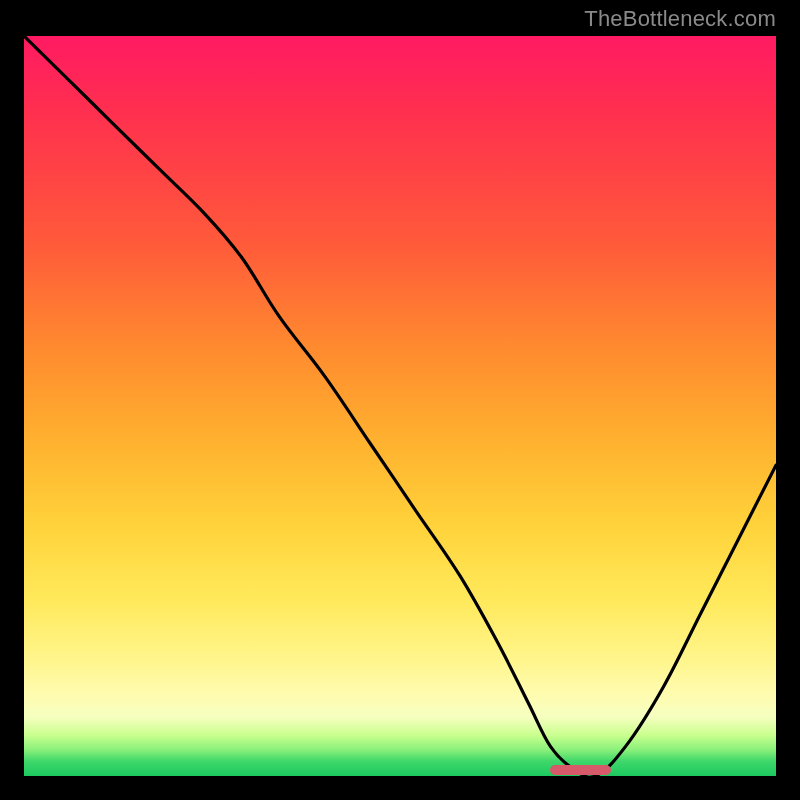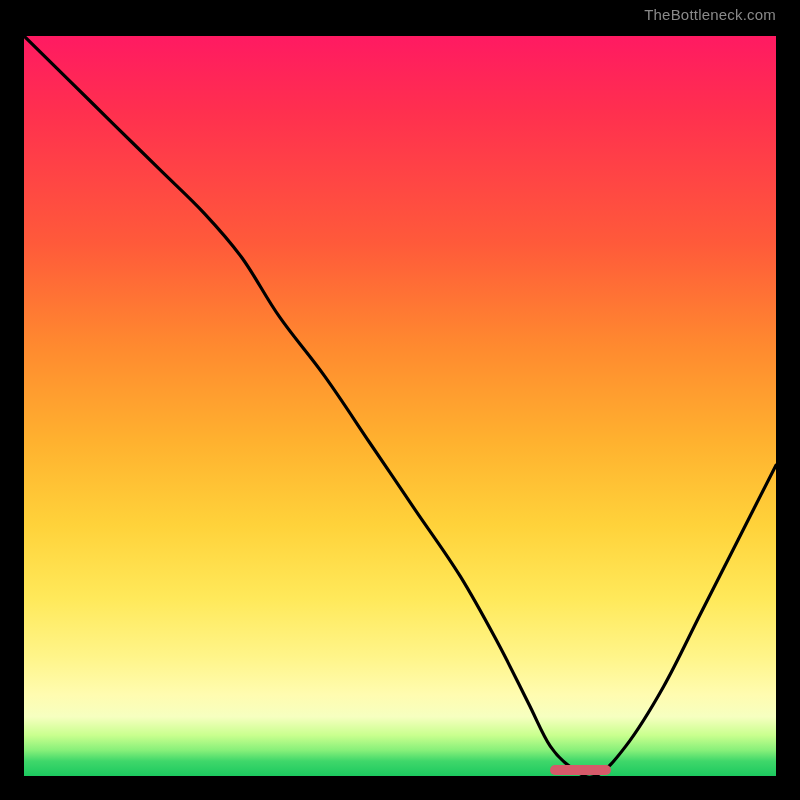--- a/index.html
+++ b/index.html
@@ -55,21 +55,21 @@
     position: absolute;
     height: 10px;
     border-radius: 5px;
     background: #d65a6a;
   }
   .watermark {
     position: absolute;
     top: 6px;
     right: 24px;
     color: #8a8a8a;
-    font-size: 15px;
+    font-size: 22px;
     letter-spacing: 0.2px;
     user-select: none;
   }
 </style>
 </head>
 <body>
 
 <div class="frame">
 
   <div class="watermark">TheBottleneck.com</div>

